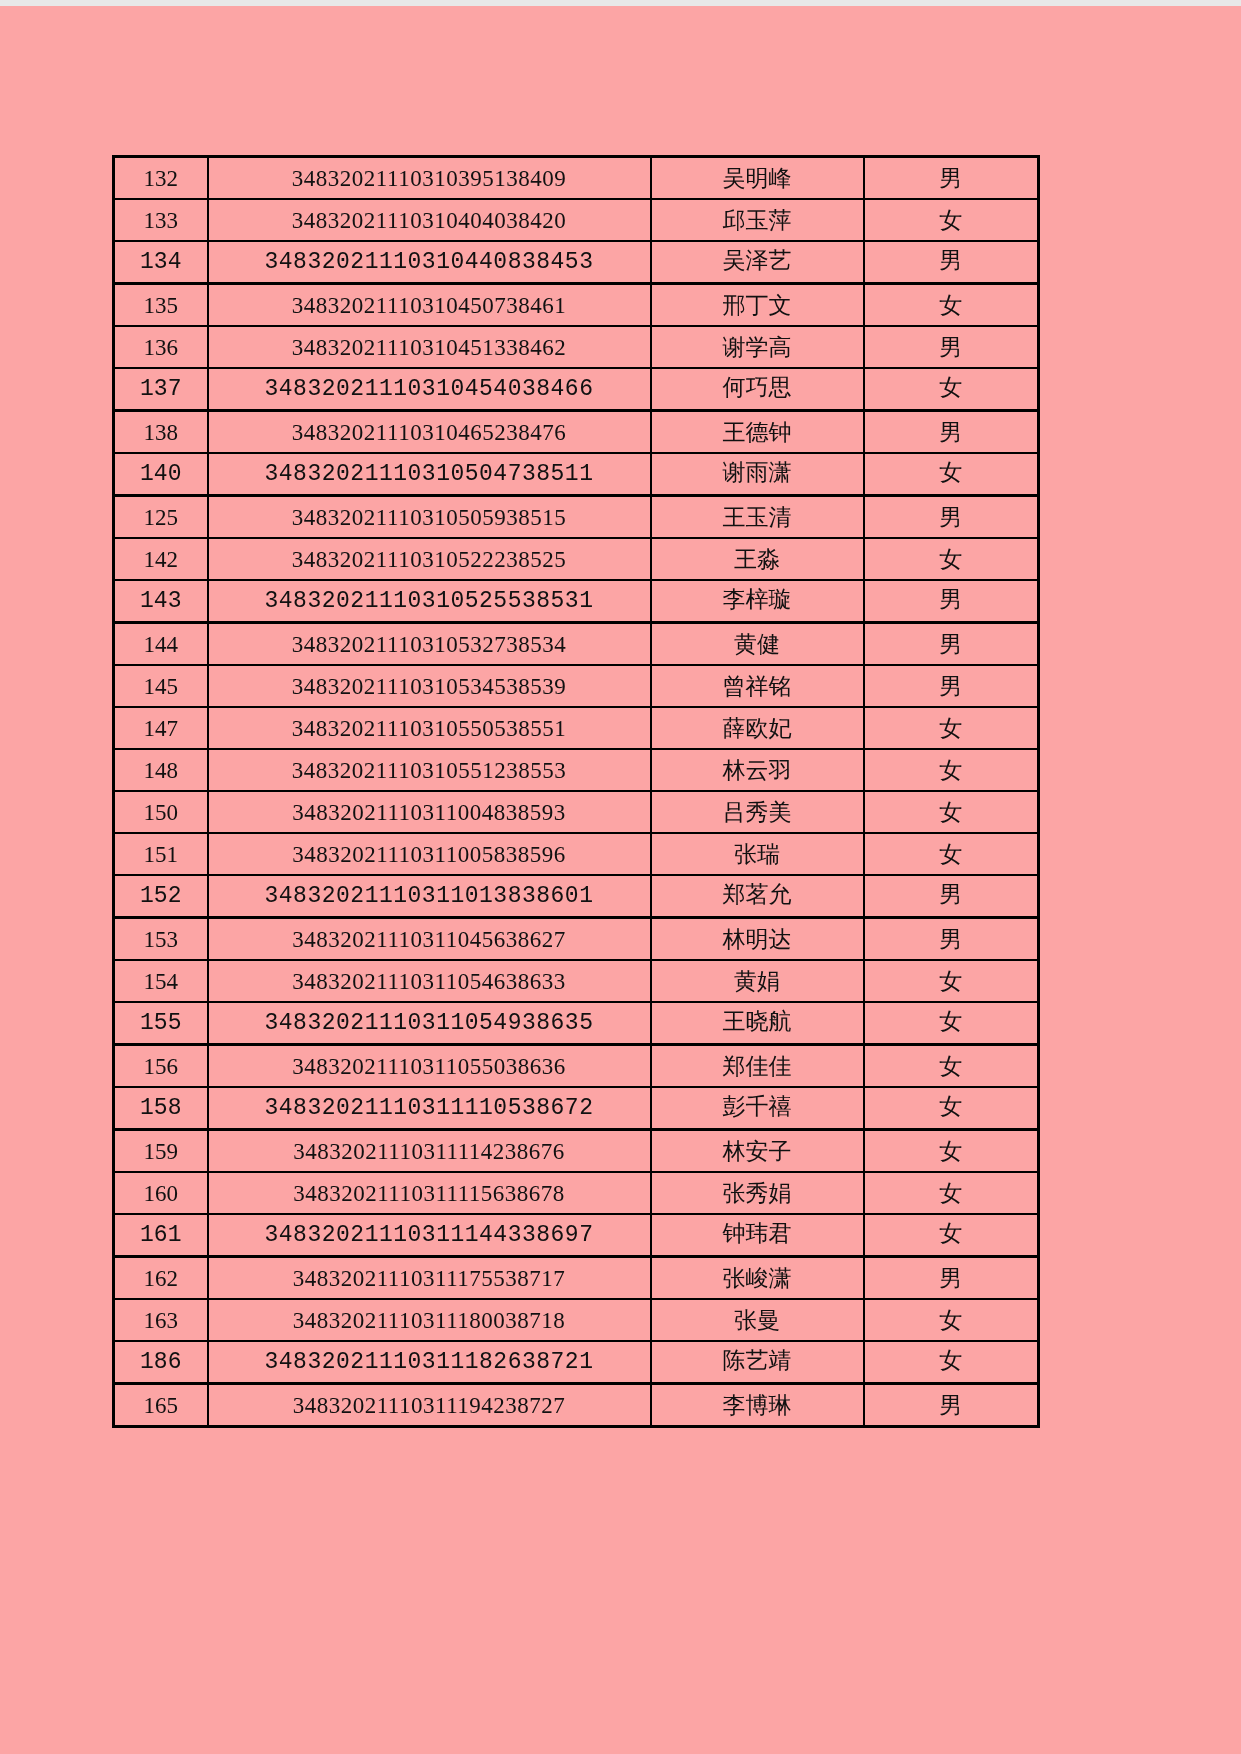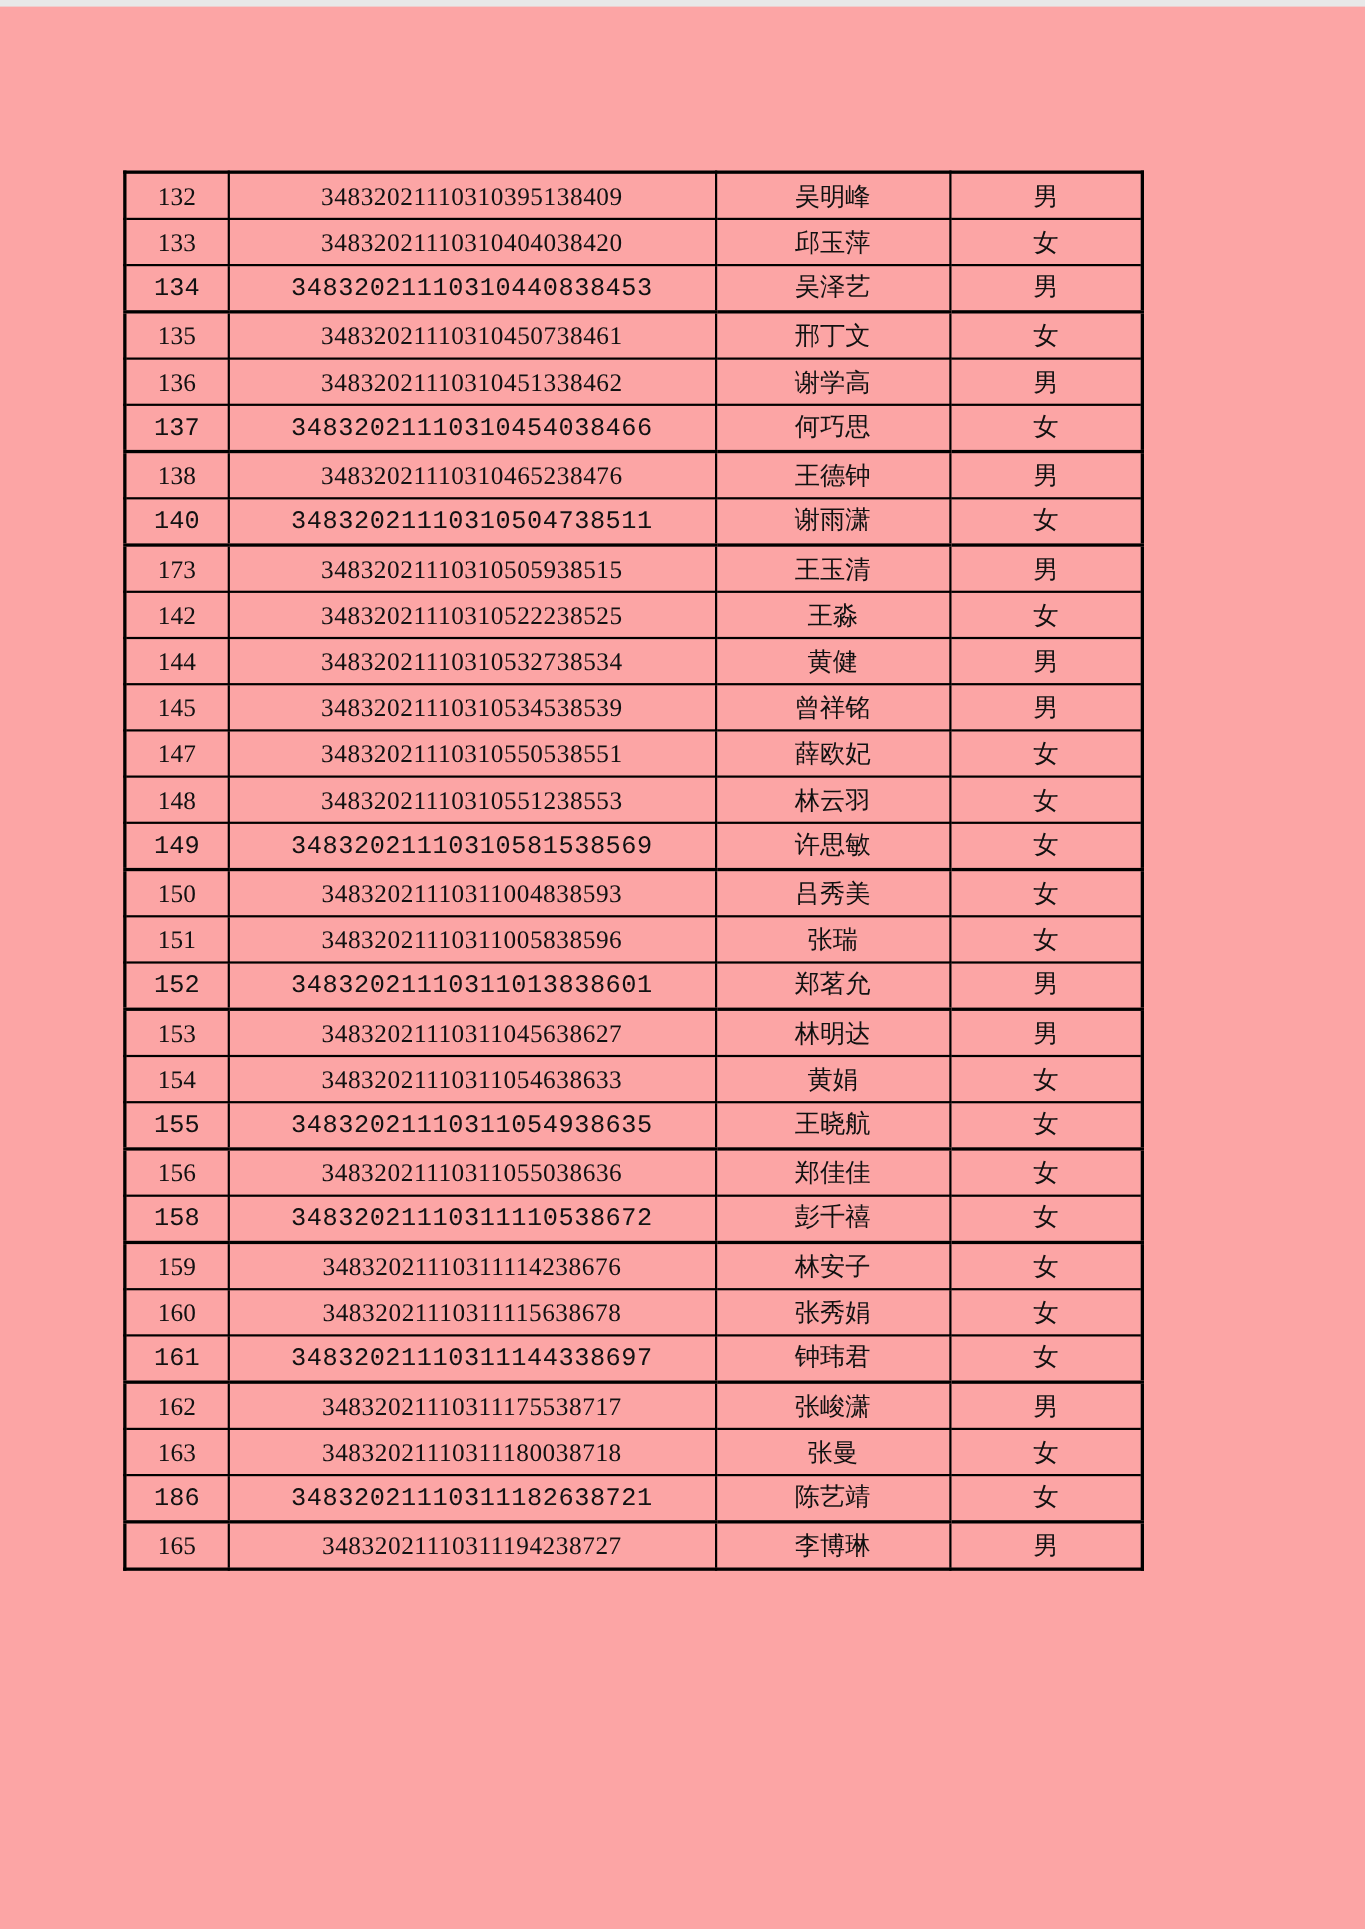--- a/index.html
+++ b/index.html
@@ -99,31 +99,37 @@
           <td class="student-name-cell">王德钟</td>
           <td class="gender-cell">男</td>
         </tr>
         <tr class="thick">
           <td class="serial-number-cell">140</td>
           <td class="exam-number-cell">34832021110310504738511</td>
           <td class="student-name-cell">谢雨潇</td>
           <td class="gender-cell">女</td>
         </tr>
         <tr>
-          <td class="serial-number-cell">173</td>
+          <td class="serial-number-cell">125</td>
           <td class="exam-number-cell">34832021110310505938515</td>
           <td class="student-name-cell">王玉清</td>
           <td class="gender-cell">男</td>
         </tr>
         <tr>
           <td class="serial-number-cell">142</td>
           <td class="exam-number-cell">34832021110310522238525</td>
           <td class="student-name-cell">王淼</td>
           <td class="gender-cell">女</td>
         </tr>
+        <tr class="thick">
+          <td class="serial-number-cell">143</td>
+          <td class="exam-number-cell">34832021110310525538531</td>
+          <td class="student-name-cell">李梓璇</td>
+          <td class="gender-cell">男</td>
+        </tr>
         <tr>
           <td class="serial-number-cell">144</td>
           <td class="exam-number-cell">34832021110310532738534</td>
           <td class="student-name-cell">黄健</td>
           <td class="gender-cell">男</td>
         </tr>
         <tr>
           <td class="serial-number-cell">145</td>
           <td class="exam-number-cell">34832021110310534538539</td>
           <td class="student-name-cell">曾祥铭</td>
@@ -132,26 +138,20 @@
         <tr>
           <td class="serial-number-cell">147</td>
           <td class="exam-number-cell">34832021110310550538551</td>
           <td class="student-name-cell">薛欧妃</td>
           <td class="gender-cell">女</td>
         </tr>
         <tr>
           <td class="serial-number-cell">148</td>
           <td class="exam-number-cell">34832021110310551238553</td>
           <td class="student-name-cell">林云羽</td>
-          <td class="gender-cell">女</td>
-        </tr>
-        <tr class="thick">
-          <td class="serial-number-cell">149</td>
-          <td class="exam-number-cell">34832021110310581538569</td>
-          <td class="student-name-cell">许思敏</td>
           <td class="gender-cell">女</td>
         </tr>
         <tr>
           <td class="serial-number-cell">150</td>
           <td class="exam-number-cell">34832021110311004838593</td>
           <td class="student-name-cell">吕秀美</td>
           <td class="gender-cell">女</td>
         </tr>
         <tr>
           <td class="serial-number-cell">151</td>

